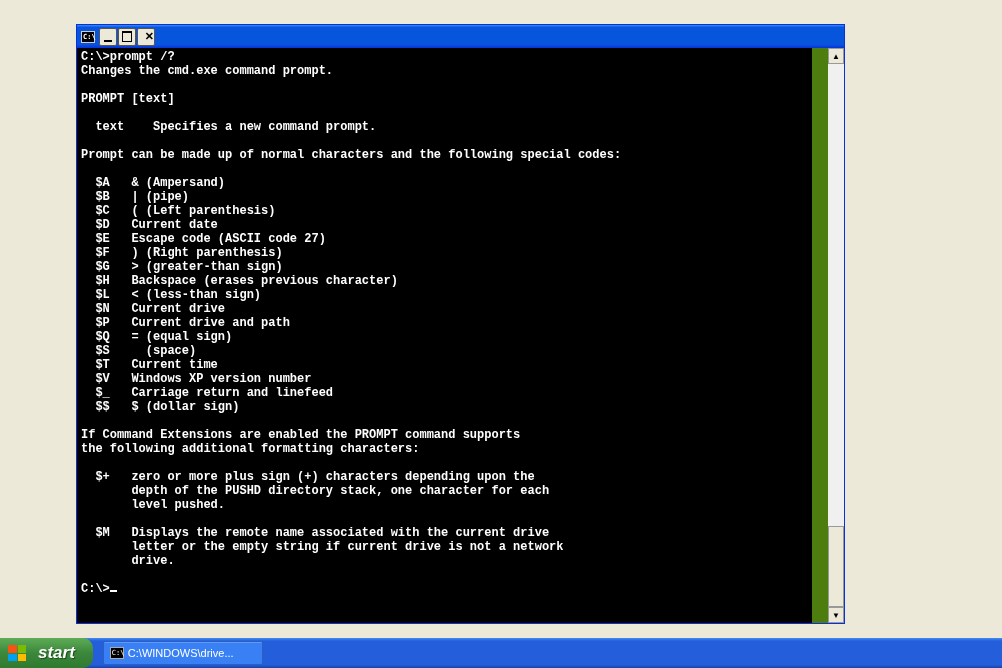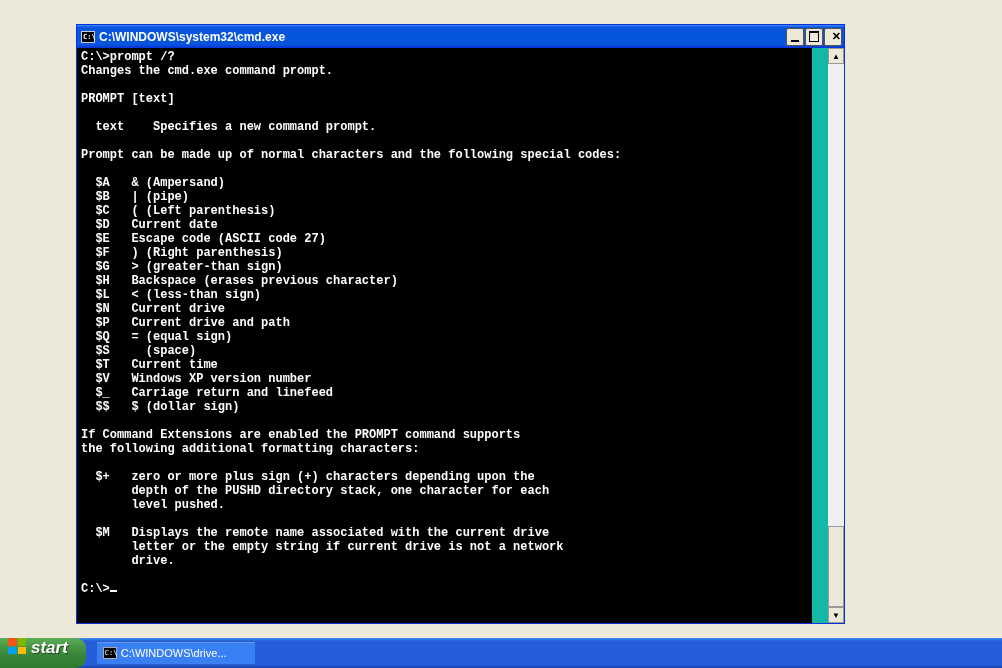--- a/index.html
+++ b/index.html
@@ -61,21 +61,21 @@
     color: #000;
     cursor: pointer;
   }
   .tbtn.min::before { content: ""; position: relative; top: 4px; width: 8px; border-bottom: 2px solid #000; }
   .tbtn.max::before { content: ""; width: 8px; height: 8px; border: 1px solid #000; border-top-width: 2px; }
   .tbtn.close::before { content: ""; width: 10px; height: 10px; position: relative; }
   .tbtn.close { font-weight: bold; }
   .client {
     flex: 1;
     display: flex;
-    background: #14b8a6;
+    background: #4d7c0f;
     gap: 16px;
   }
   .terminal {
     flex: 1;
     background: #000;
     color: #fff;
     font-family: "Lucida Console", "Courier New", monospace;
     font-size: 12px;
     line-height: 14px;
     padding: 2px 0 2px 4px;
@@ -121,22 +121,22 @@
   .start-btn {
     height: 30px;
     padding: 0 18px 0 8px;
     background: linear-gradient(to bottom, #5eac56 0%, #3c873c 50%, #2e7a2e 100%);
     border-radius: 0 10px 10px 0;
     color: #fff;
     font-style: italic;
     font-weight: bold;
     font-size: 17px;
     display: flex;
-    align-items: flex-start;
-    gap: 5px;
+    align-items: center;
+    gap: 12px;
     cursor: pointer;
     text-shadow: 1px 1px 1px #1a4a1a;
   }
   .start-logo {
     width: 18px;
     height: 16px;
     display: grid;
     grid-template-columns: 1fr 1fr;
     grid-template-rows: 1fr 1fr;
     gap: 1px;
@@ -172,21 +172,20 @@
     font-family: monospace;
   }
   .cursor { display: inline-block; width: 7px; border-bottom: 2px solid #fff; }
 </style>
 </head>
 <body>
 
 <div class="window">
   <div class="titlebar">
     <div class="title-icon">C:\</div>
-    <div class="title-text">C:\WINDOWS\system32\cmd.exe</div>
     <div class="title-buttons">
       <div class="tbtn min"></div>
       <div class="tbtn max"></div>
       <div class="tbtn close">✕</div>
     </div>
   </div>
   <div class="client">
     <div class="terminal" id="terminal">C:\&gt;prompt /?
 Changes the cmd.exe command prompt.
 

